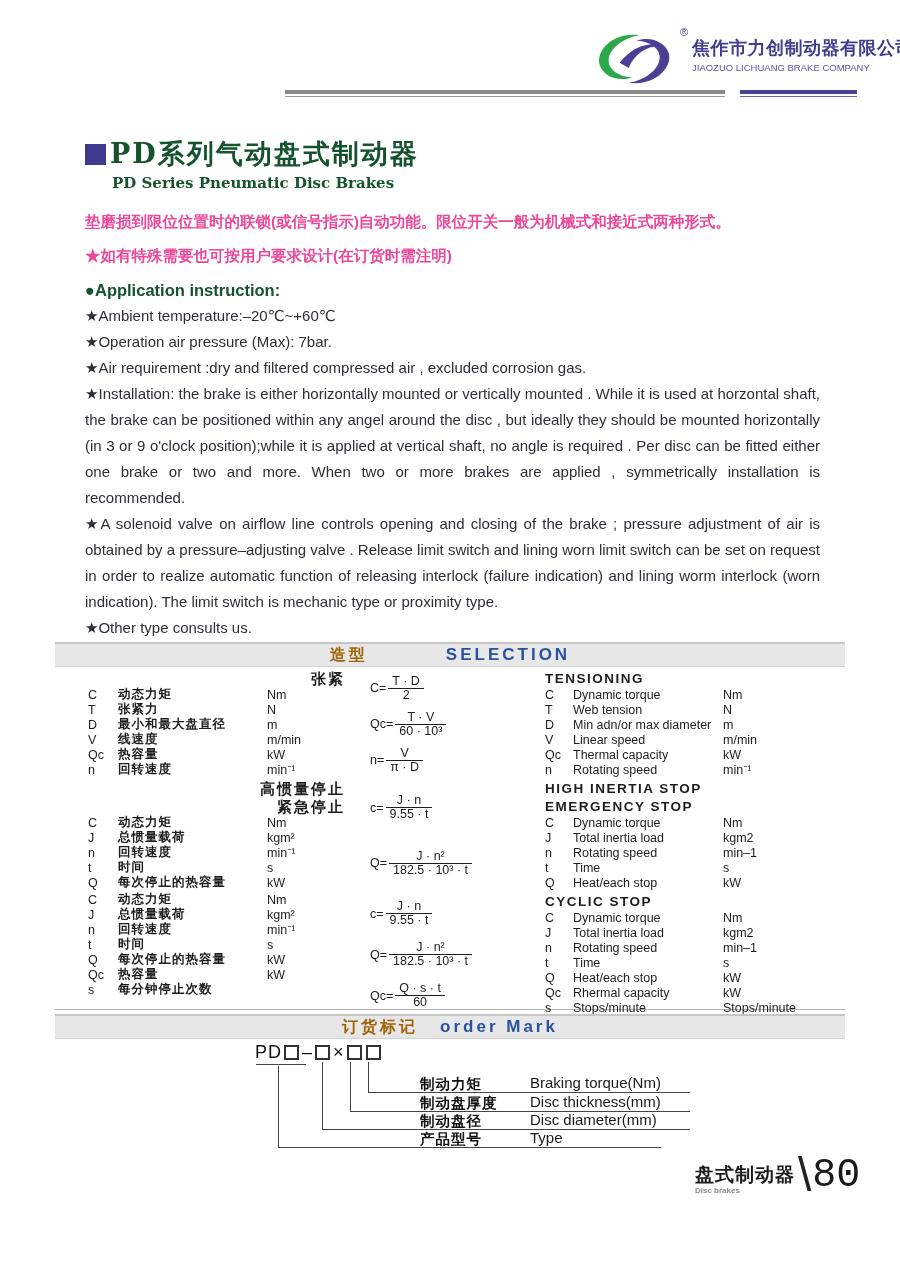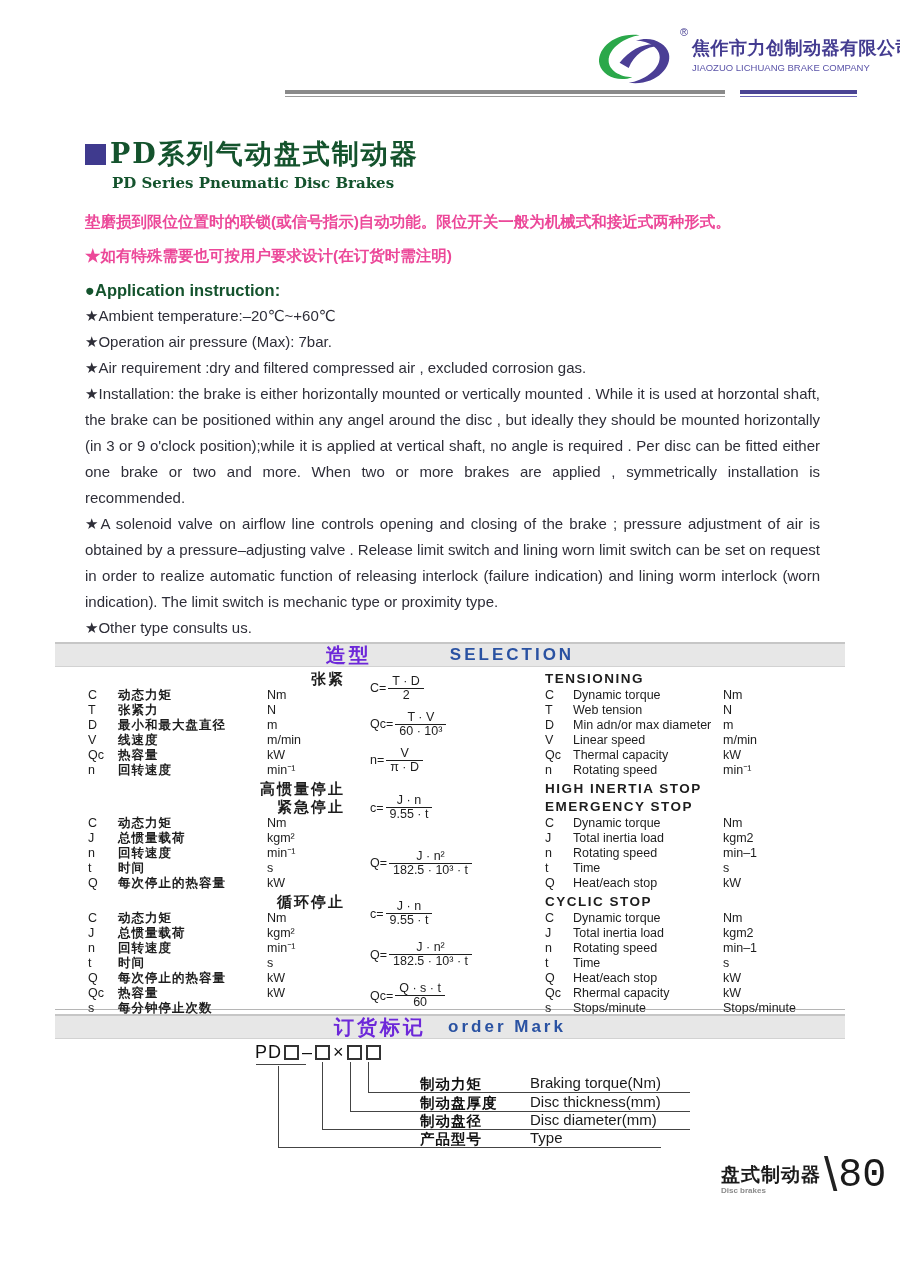--- a/index.html
+++ b/index.html
@@ -39,39 +39,39 @@
   .app{position:absolute;top:281px;left:85px;width:735px;color:#2e2e38;}
   .app-heading{font-size:16.5px;font-weight:bold;color:#14532d;margin:0 0 3px 0;}
   .app p{margin:0;font-size:15px;line-height:26px;text-align:justify;}
 
   
   .band{position:absolute;left:55px;width:790px;height:22px;background:#e7e7e7;
         border-top:2px solid #c6c6c6;border-bottom:1px solid #d2d2d2;
         display:flex;align-items:center;justify-content:center;}
   .band1{top:642px;}
   .band2{top:1014px;}
-  .band-cn{color:#6d28d9;font-weight:bold;font-size:20px;letter-spacing:3px;}
+  .band-cn{color:#a16207;font-weight:bold;font-size:16px;letter-spacing:3px;}
   .band1 .band-cn{margin-right:78px;}
   .band2 .band-cn{margin-right:22px;}
   .band-en{color:#2a52a2;font-weight:bold;font-size:17px;letter-spacing:3px;}
 
   
   .sel-table{position:absolute;top:668px;left:55px;width:790px;height:341px;
              border-bottom:1px solid #b5b5b5;font-size:12.5px;color:#1d1d1d;}
   .sel-section{display:flex;padding-top:2px;}
   .col-cn{width:290px;box-sizing:border-box;padding-left:33px;}
   .col-formula{width:185px;box-sizing:border-box;padding-left:25px;
                display:flex;flex-direction:column;justify-content:space-around;}
   .col-en{width:315px;box-sizing:border-box;padding-left:15px;}
   .sec-title{font-weight:bold;}
   .col-cn .sec-title{font-size:15px;line-height:18px;letter-spacing:2px;text-align:right;}
   .col-en .sec-title{font-size:13.5px;line-height:18px;letter-spacing:1.5px;}
   .prow{display:flex;line-height:15px;}
   .col-cn .sym{width:30px;}
-  .col-cn .pname{flex:1;font-weight:bold;letter-spacing:1px;}
+  .col-cn .pname{flex:1;font-weight:bold;letter-spacing:1px;font-family:Liberation Mono, monospace;}
   .col-cn .unit{width:78px;}
   .col-en .sym{width:28px;}
   .col-en .pname{width:150px;}
   .col-en .unit{flex:1;}
   .formula{display:flex;align-items:center;margin:1px 0;}
   .fpre{margin-right:2px;}
   .frac{display:inline-block;text-align:center;vertical-align:middle;}
   .fnum{display:block;padding:0 4px;line-height:13px;}
   .fden{display:block;border-top:1px solid #1d1d1d;padding:0 4px;line-height:13px;}
 
@@ -82,21 +82,21 @@
   .code .ltr{letter-spacing:1px;}
   .obox{display:inline-block;width:11px;height:11px;border:2px solid #333;margin:0 2px;background:#fff;}
   .code .op{margin:0 1px;}
   .pd-underline{position:absolute;left:256px;top:22px;width:50px;height:1px;background:#444;}
   .vline{position:absolute;width:1px;background:#444;}
   .hline{position:absolute;height:1px;background:#444;}
   .lab-cn{position:absolute;left:420px;font-size:14.5px;font-weight:bold;color:#111;letter-spacing:1px;white-space:nowrap;}
   .lab-en{position:absolute;left:530px;font-size:15px;color:#1a1a1a;white-space:nowrap;}
 
   
-  .footer{position:absolute;top:1150px;left:721px;display:flex;align-items:flex-start;color:#1a1a1a;}
+  .footer{position:absolute;top:1150px;left:695px;display:flex;align-items:flex-start;color:#1a1a1a;}
   .f-cnblock{margin-top:12px;}
   .f-cn{font-size:19px;font-weight:bold;letter-spacing:1px;}
   .f-en{font-size:8px;color:#8a8a8a;text-align:left;margin-top:-2px;font-weight:bold;}
   .f-slash{font-size:48px;font-weight:300;line-height:50px;margin:0 1px 0 3px;color:#222;}
   .f-page{font-family:Liberation Mono, monospace;font-size:40px;line-height:52px;}
 </style>
 </head>
 <body>
 
 <div class="page">
@@ -370,24 +370,20 @@
               <span class="sym">Q</span>
               <span class="pname">Heat/each stop</span>
               <span class="unit">kW</span>
             </div>
           </div>
       </div>
     </div>
 
     <div class="sel-section">
       <div class="col-cn">
-        <div class="sec-title">
-          <div>循环停止</div>
-          <div></div>
-        </div>
         <div>
 
             <div class="prow">
               <span class="sym">C</span>
               <span class="pname">动态力矩</span>
               <span class="unit">Nm</span>
             </div>
 
             <div class="prow">
               <span class="sym">J</span>

